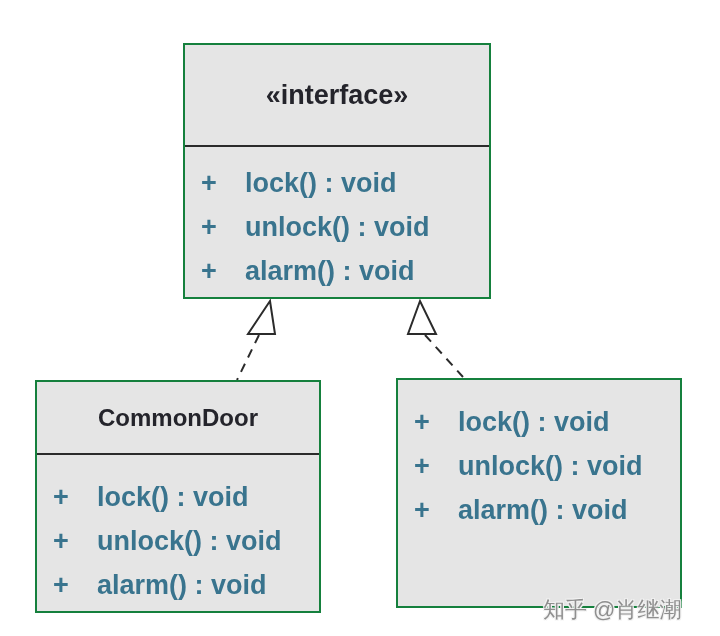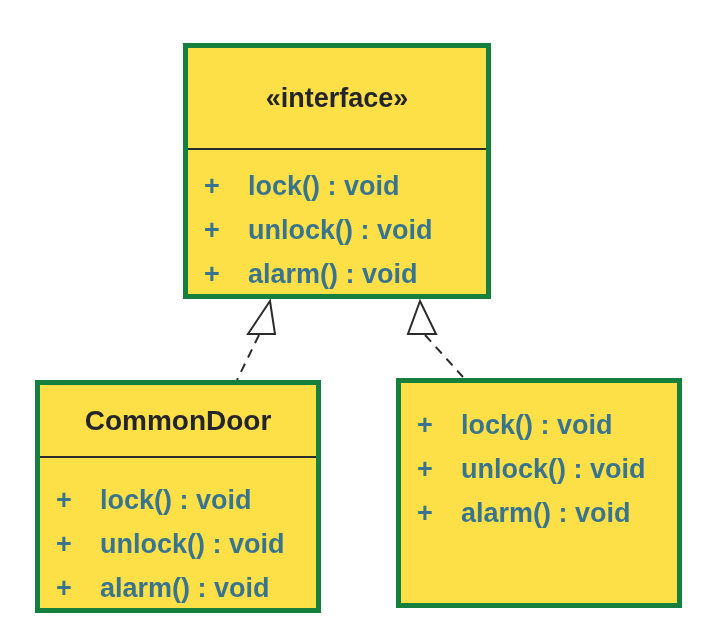--- a/index.html
+++ b/index.html
@@ -16,41 +16,41 @@
     font-family: "Liberation Sans", "DejaVu Sans", sans-serif;
   }
   .connectors {
     position: absolute;
     left: 0; top: 0;
     width: 720px; height: 636px;
     pointer-events: none;
   }
   .uml-box {
     position: absolute;
-    background: #fde047;
-    border: 5px solid #15803d;
+    background: #e5e5e5;
+    border: 2px solid #15803d;
     box-sizing: border-box;
   }
   .box-header {
     border-bottom: 2px solid #2b2b2b;
     display: flex;
     flex-direction: column;
     align-items: center;
     justify-content: center;
     color: #24242b;
     font-weight: 600;
   }
   .box-header .stereotype,
   .box-header .class-name {
     font-size: 27px;
     line-height: 43px;
     white-space: nowrap;
   }
   .class-title {
-    font-size: 28px;
+    font-size: 24px;
     color: #24242b;
     font-weight: 600;
     white-space: nowrap;
   }
   .box-methods {
     padding-left: 16px;
   }
   .method-row {
     display: flex;
     align-items: center;
@@ -156,14 +156,15 @@
         <span class="vis">+</span>
         <span class="sig">unlock() : void</span>
       </div>
       <div class="method-row">
         <span class="vis">+</span>
         <span class="sig">alarm() : void</span>
       </div>
     </div>
   </div>
 
+  <div class="watermark">知乎 @肖继潮</div>
 
 </div>
 
 </body></html>

